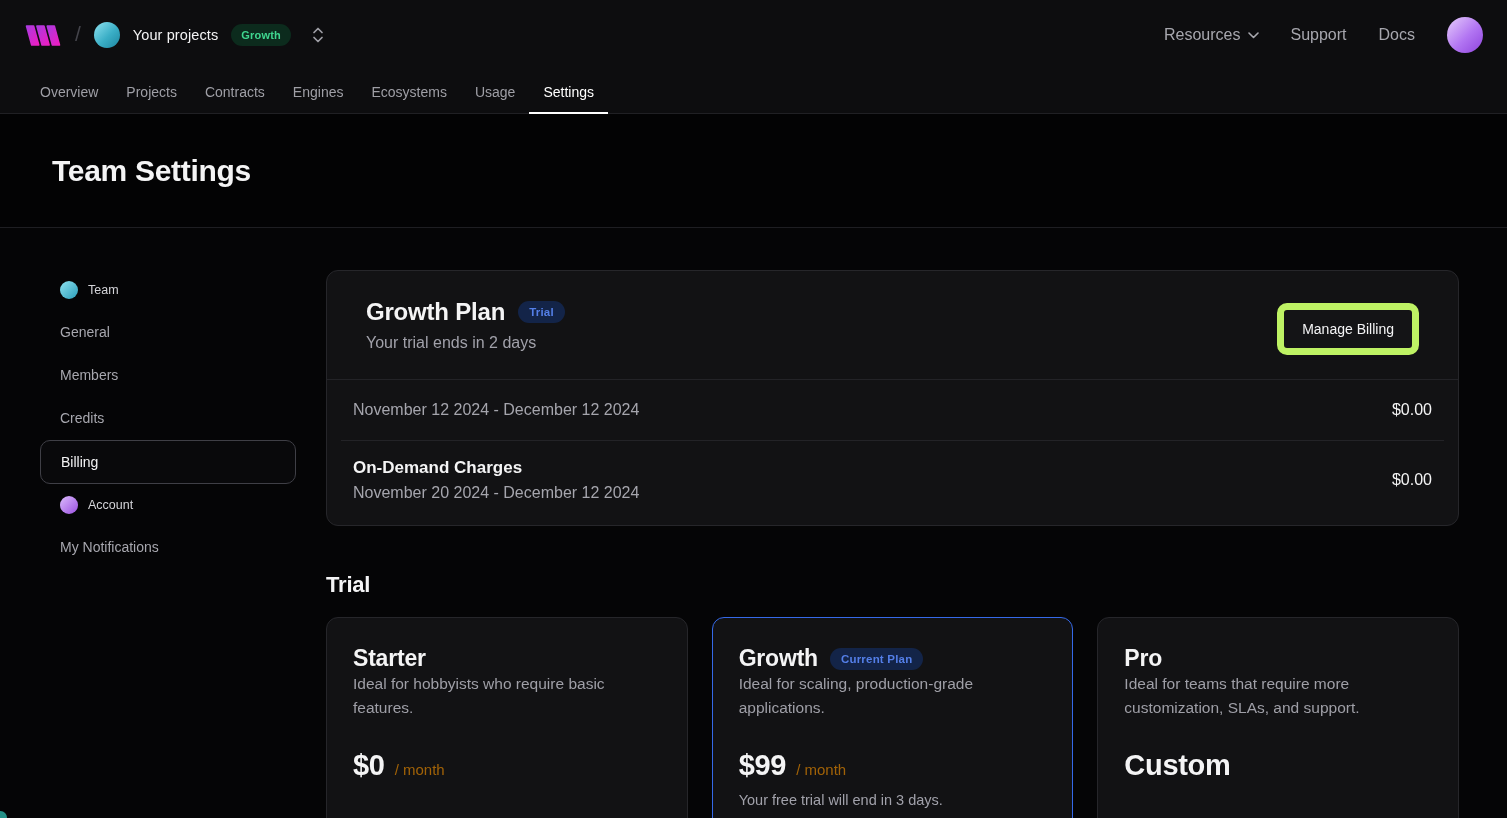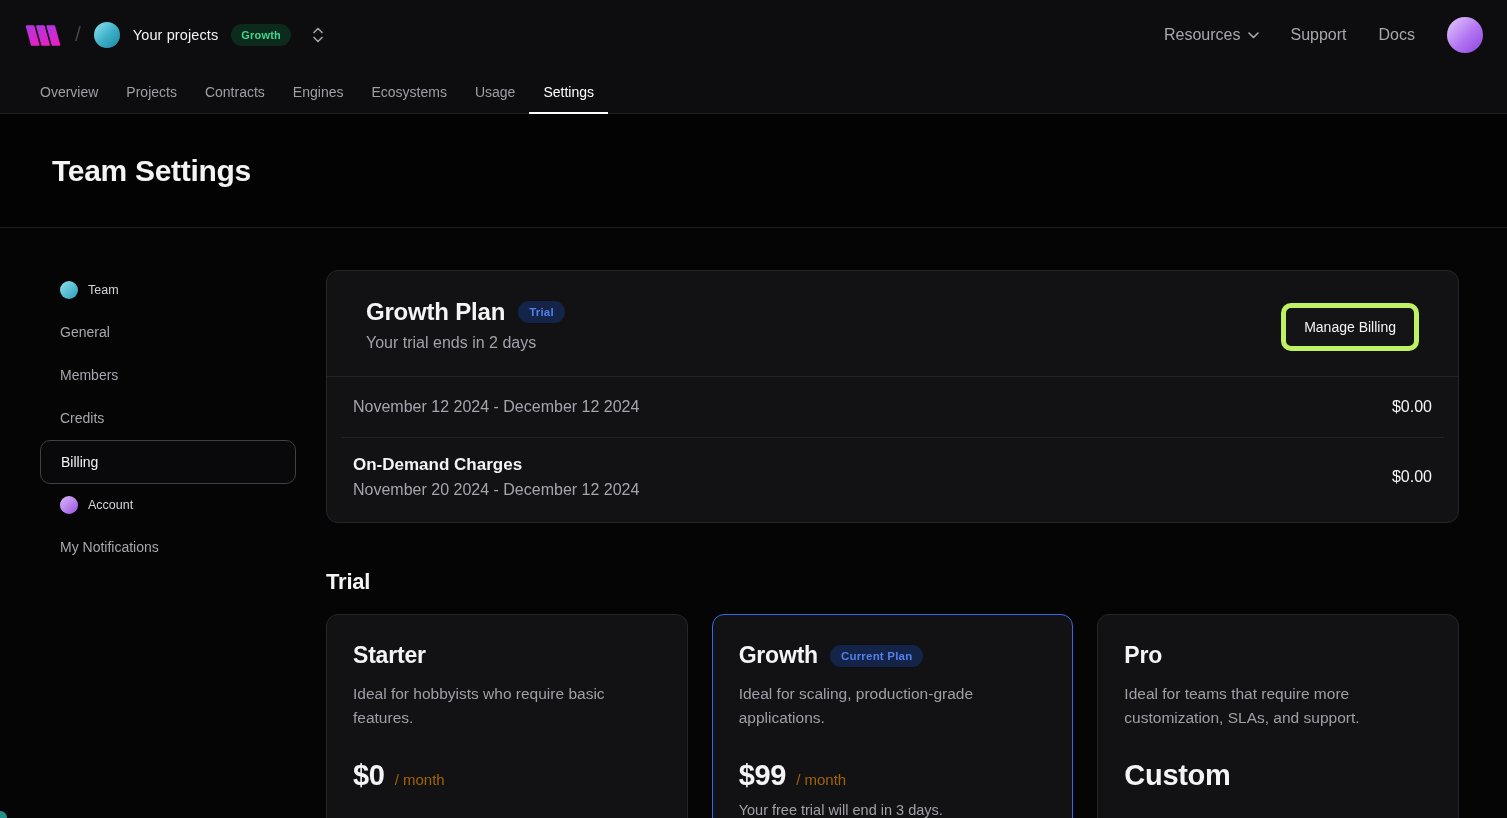--- a/index.html
+++ b/index.html
@@ -89,21 +89,21 @@
     padding:27px 39px 24px; border-bottom:1px solid #232327;
   }
   .bc-title-row { display:flex; align-items:center; gap:13px; }
   .bc-title { font-size:24px; font-weight:700; letter-spacing:-.2px; }
   .badge-blue {
     background:#132448; color:#547fe8; font-size:11.5px; font-weight:700;
     padding:5px 11px; border-radius:999px; letter-spacing:.2px;
   }
   .bc-sub { margin-top:8px; font-size:16px; color:#a1a1aa; }
   .btn {
-    border:5px solid #bef264; background:#141416; color:#f4f4f5;
+    border:7px solid #bef264; background:#141416; color:#f4f4f5;
     font-size:14px; font-weight:500; padding:11px 18px; border-radius:10px;
     cursor:pointer; font-family:inherit; margin-top:5px;
   }
   .bc-row {
     display:flex; justify-content:space-between; align-items:center;
     padding:21px 26px;
     gap:20px;
   }
   .bc-divider { height:1px; background:#232327; margin:0 14px; }
   .bc-period { font-size:16px; color:#a5a5ad; }
@@ -114,21 +114,21 @@
   
   .plans-title { font-size:22px; font-weight:700; margin:46px 0 19px; letter-spacing:-.2px; }
   .plan-grid { display:grid; grid-template-columns:repeat(3,1fr); gap:24px; }
   .plan-card {
     background:#121214; border:1px solid #26262a; border-radius:12px;
     padding:27px 26px 30px; min-height:300px;
   }
   .plan-card.highlight { border-color:#3569e8; }
   .plan-name-row { display:flex; align-items:center; gap:12px; }
   .plan-name { font-size:23px; font-weight:700; letter-spacing:-.2px; }
-  .plan-desc { margin-top:13px; font-size:15.5px; line-height:1.55; color:#9f9fa7; max-width:330px; }
+  .plan-desc { font-size:15.5px; line-height:1.55; color:#9f9fa7; max-width:330px; }
   .plan-price-row { margin-top:29px; display:flex; align-items:baseline; gap:10px; }
   .plan-price { font-size:29px; font-weight:700; letter-spacing:-.3px; }
   .plan-per { font-size:15px; color:#a16207; }
   .plan-note { margin-top:10px; font-size:14.5px; color:#a1a1aa; }
 
   .corner-sliver {
     position:fixed; left:-6px; bottom:-6px; width:13px; height:13px;
     border-radius:50%; background:#2bb3a8; opacity:.8;
   }
 </style>

